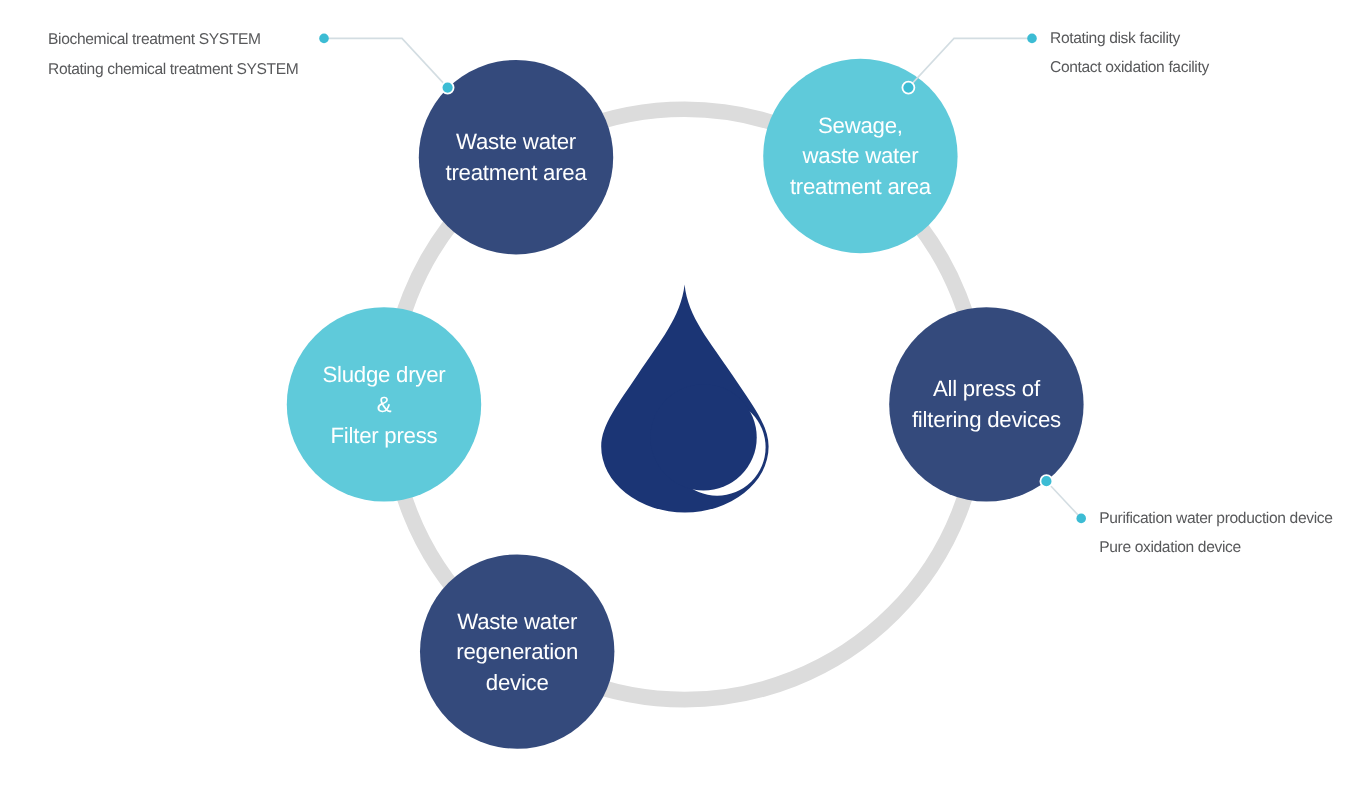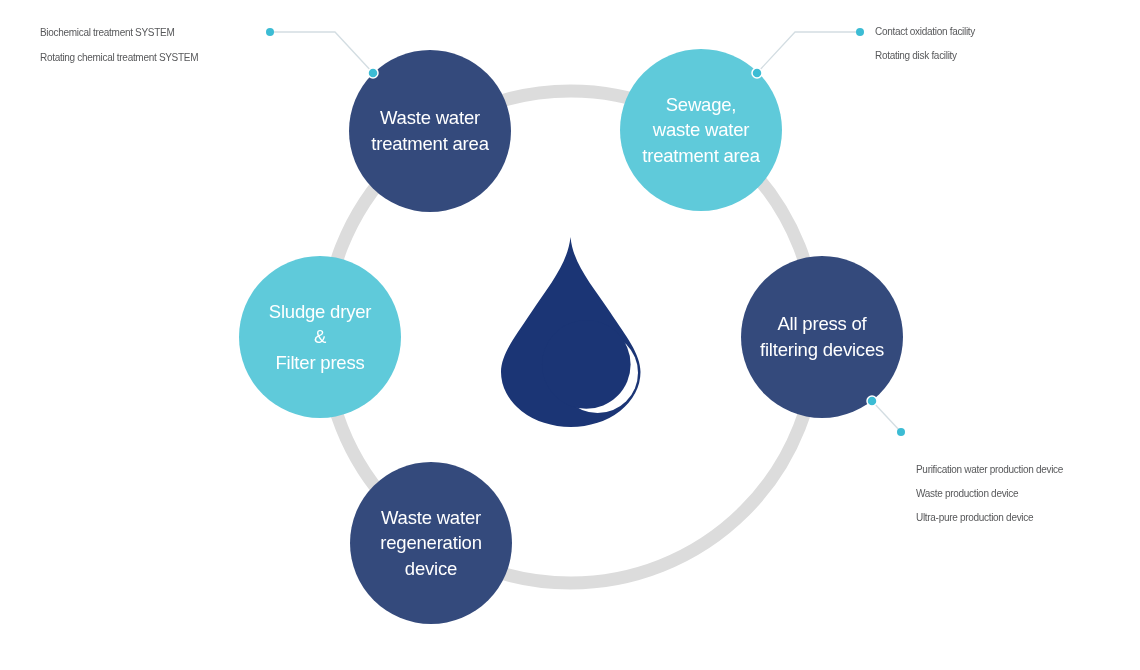--- a/index.html
+++ b/index.html
@@ -16,34 +16,34 @@
   .node{
     position:absolute; width:162px; height:162px; border-radius:50%;
     display:flex; align-items:center; justify-content:center; text-align:center;
   }
   .node .node-label{
     color:#ffffff; font-size:18.5px; line-height:1.38; letter-spacing:-0.2px; white-space:pre-line;
   }
   .node.navy{background:var(--navy);}
   .node.cyan{background:var(--cyan);}
   .n1{left:349px; top:50px;}
-  .n2{left:620px; top:49px;}
+  .n2{left:636px; top:49px;}
   .n3{left:239px; top:256px;justify-content:center;}
   .n4{left:741px; top:256px;}
   .n5{left:350px; top:462px;}
   .n6{left:620px; top:462px;}
   .callout{
     position:absolute; color:var(--annotation-text);
-    font-size:10px; letter-spacing:-0.3px; white-space:nowrap;
+    font-size:13px; letter-spacing:-0.3px; white-space:nowrap;
   }
   .callout .callout-line{height:24px; line-height:24px;}
   .c-tl{left:40px; top:20px;}
   .c-tl .callout-line{height:25px; line-height:25px;}
   .c-tr{left:875px; top:20px;}
-  .c-r{left:916px; top:420px;margin-top:38px;}
+  .c-r{left:916px; top:420px;}
   .connector-line{fill:none; stroke:var(--connector); stroke-width:1.3px;}
   .dot-small{fill:var(--dot-teal);}
   .dot-edge{fill:var(--dot-teal); stroke:#ffffff; stroke-width:1.5px;}
   .drop-body{fill:var(--drop-navy);}
   .drop-highlight{fill:#ffffff;}
 </style>
 </head>
 <body>
 
 <div class="stage">
@@ -102,22 +102,21 @@
         <circle class="drop-body" cx="586.3" cy="364.5" r="44.3"></circle>
       </g>
     </g>
   </svg>
 
   <div class="callout c-tl">
     <div class="callout-line">Biochemical treatment SYSTEM</div>
     <div class="callout-line">Rotating chemical treatment SYSTEM</div>
   </div>
   <div class="callout c-tr">
+    <div class="callout-line">Rotating disk facility</div>
     <div class="callout-line">Contact oxidation facility</div>
-    <div class="callout-line">Rotating disk facility</div>
   </div>
   <div class="callout c-r">
     <div class="callout-line">Purification water production device</div>
-    <div class="callout-line">Waste production device</div>
-    <div class="callout-line">Ultra-pure production device</div>
+    <div class="callout-line">Pure oxidation device</div>
   </div>
 
 </div>
 
 </body></html>

